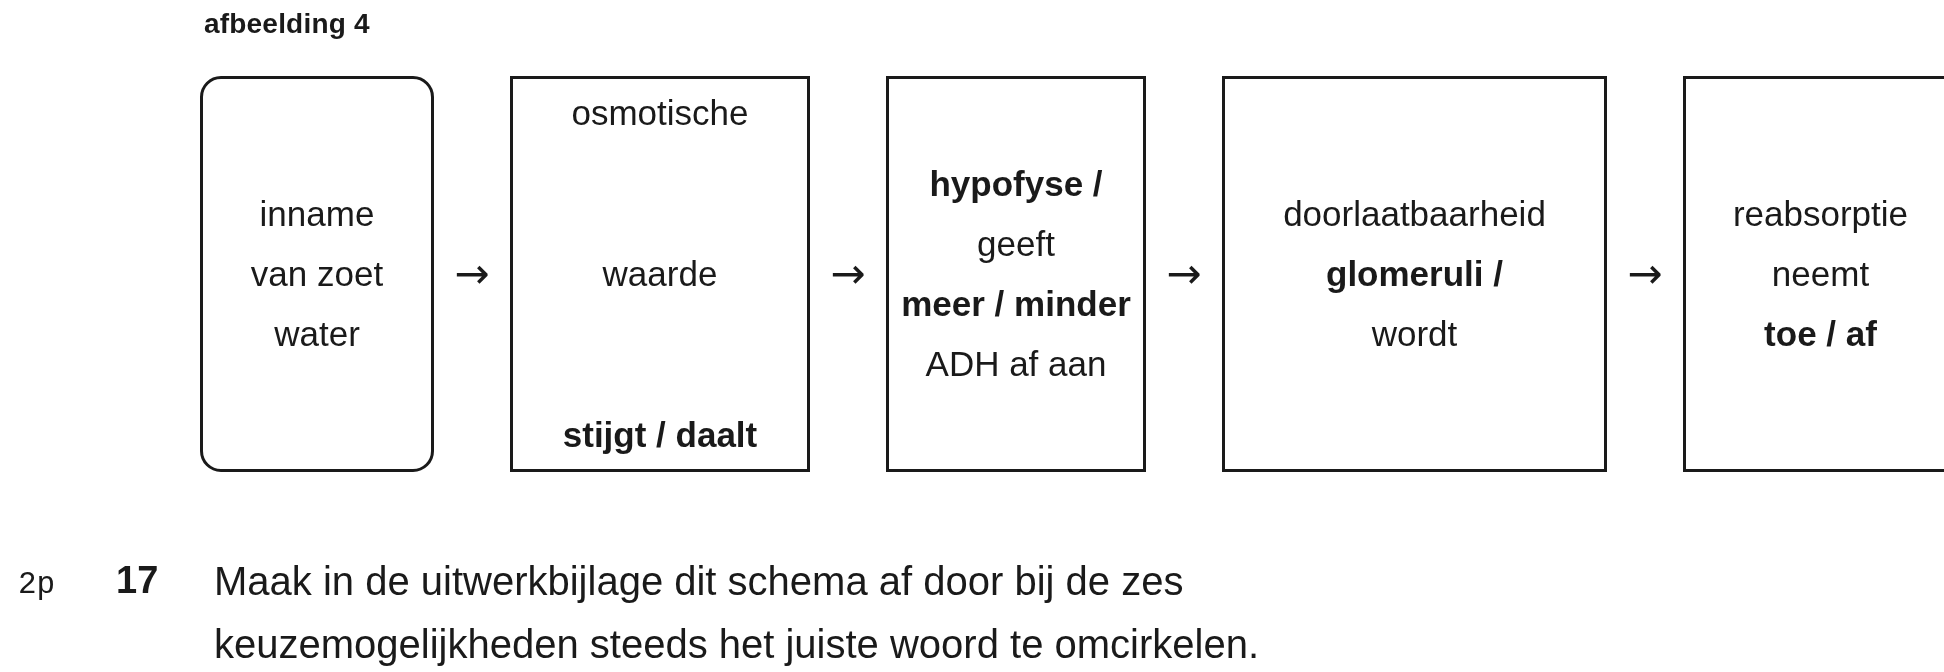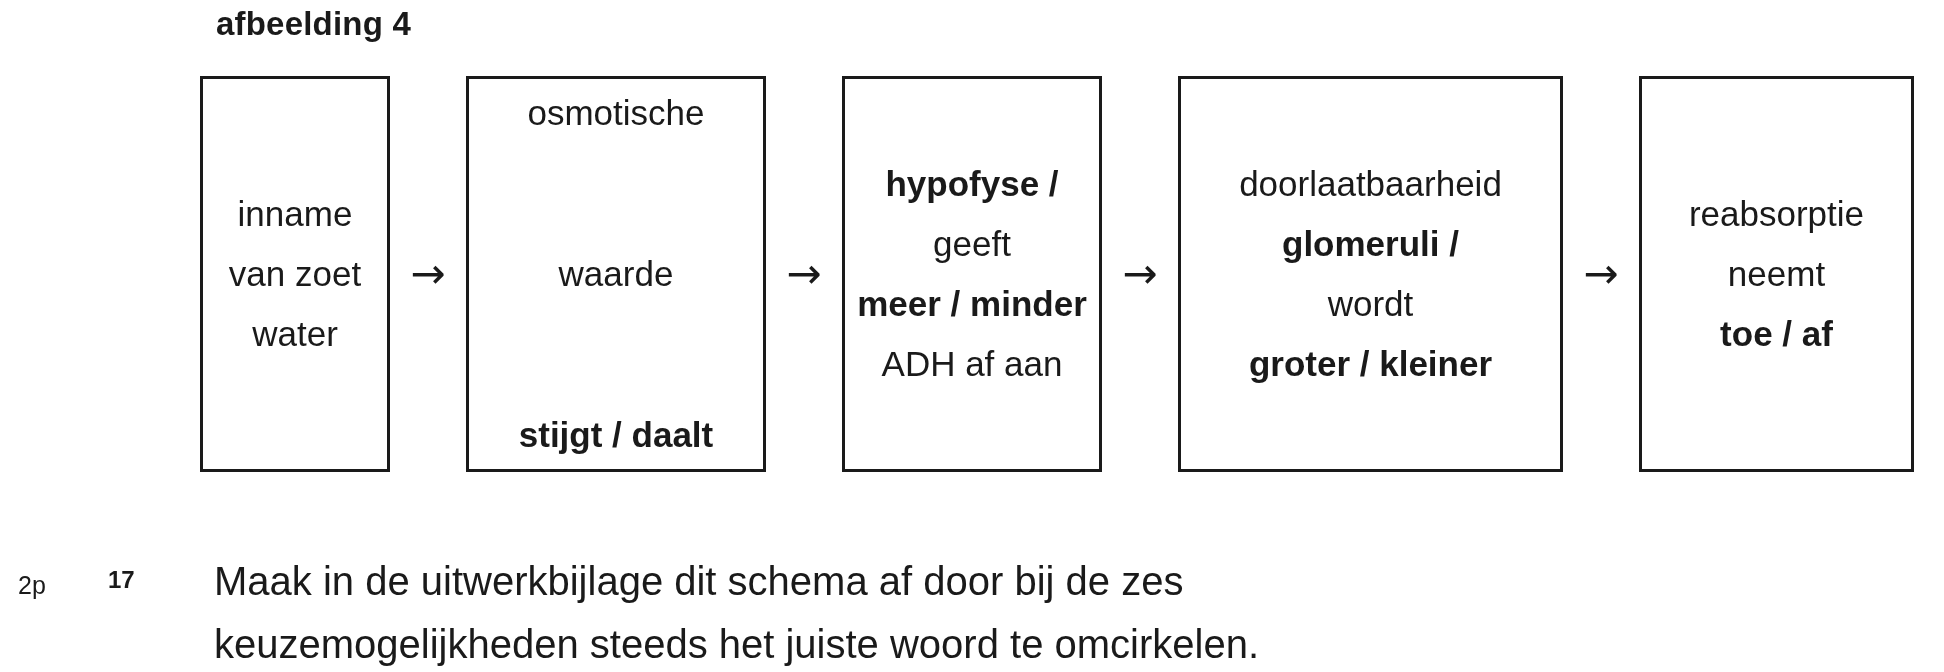--- a/index.html
+++ b/index.html
@@ -18,23 +18,23 @@
   }
   .page {
     position: relative;
     width: 1944px;
     height: 672px;
   }
 
   
   .fig-title {
     position: absolute;
-    left: 216px;
+    left: 204px;
     top: 2px;
-    font-size: 33px;
+    font-size: 28px;
     font-weight: bold;
     letter-spacing: 0.2px;
     line-height: 44px;
     white-space: nowrap;
   }
 
   
   .flow {
     position: absolute;
     left: 200px;
@@ -55,21 +55,21 @@
     font-size: 35px;
     line-height: 60px;
     padding: 4px 10px;
   }
   .flow-box .line {
     white-space: nowrap;
   }
   .flow-box .line.bold {
     font-weight: bold;
   }
-  .box-w1 { width: 190px; }
+  .box-w1 { width: 234px; border-radius: 21px; }
   .box-w2 { width: 300px; justify-content: space-between; }
   .box-w3 { width: 260px; }
   .box-w4 { width: 385px; text-align: right; }
   .box-w5 { width: 275px; }
 
   .flow-arrow {
     display: flex;
     align-items: center;
     justify-content: center;
     width: 76px;
@@ -84,28 +84,29 @@
     position: absolute;
     left: 0;
     top: 548px;
     width: 1944px;
     height: 120px;
   }
   .q-score {
     position: absolute;
     left: 18px;
     top: 22px;
-    font-size: 25px;
+    font-size: 31px;
     line-height: 30px;
+    font-family: Liberation Mono, monospace;
   }
   .q-number {
     position: absolute;
-    left: 108px;
+    left: 116px;
     top: 12px;
-    font-size: 24px;
+    font-size: 38px;
     font-weight: bold;
     line-height: 40px;
   }
   .q-text {
     position: absolute;
     left: 214px;
     top: 2px;
     width: 1500px;
     font-size: 40px;
     line-height: 63px;
@@ -143,21 +144,20 @@
       <span class="line bold">meer / minder</span>
       <span class="line">ADH af aan</span>
     </div>
 
     <div class="flow-arrow">→</div>
 
     <div class="flow-box box-w4">
       <span class="line">doorlaatbaarheid</span>
       <span class="line bold">glomeruli /</span>
       <span class="line">wordt</span>
-      <span class="line bold">groter / kleiner</span>
     </div>
 
     <div class="flow-arrow">→</div>
 
     <div class="flow-box box-w5">
       <span class="line">reabsorptie</span>
       <span class="line">neemt</span>
       <span class="line bold">toe / af</span>
     </div>
 

